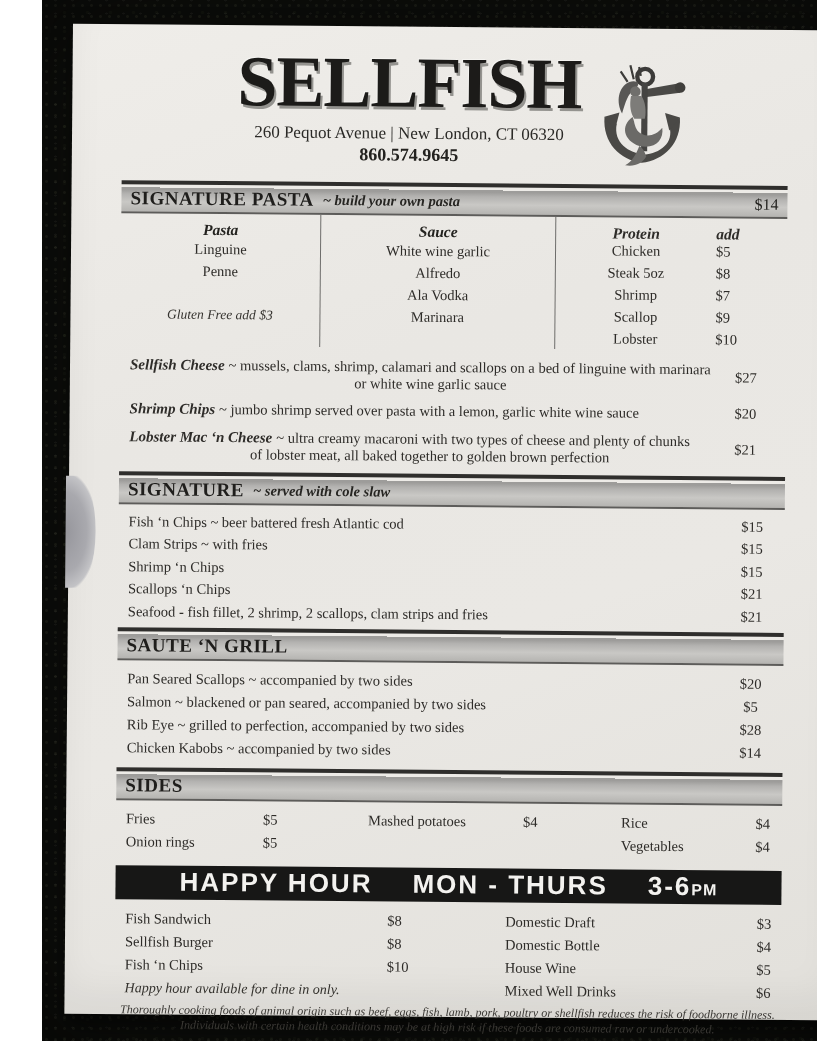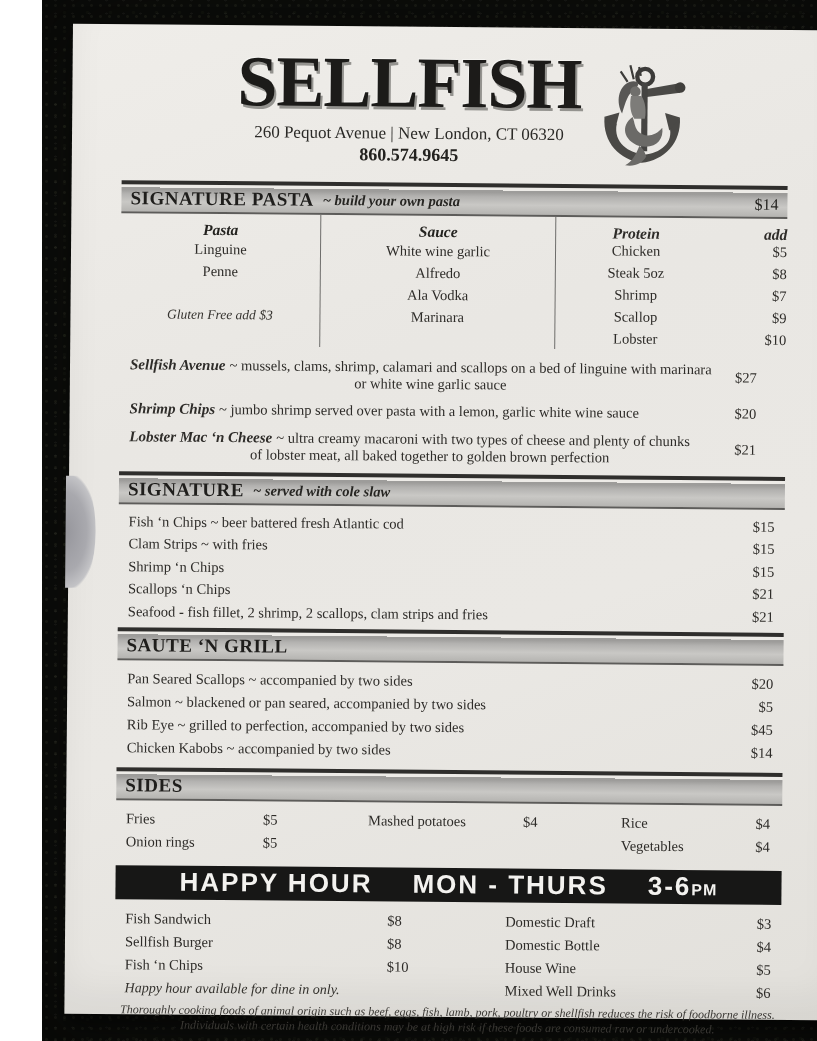--- a/index.html
+++ b/index.html
@@ -63,39 +63,39 @@
 
   
   .sig-section{ margin-top:16px; }
   .pasta-table{ display:grid; grid-template-columns:200px 235px 1fr; }
   .pt-col1, .pt-col2{ border-right:1px solid #6e6d6b; }
   .pt-header{ height:24px; line-height:24px; text-align:center; font-style:italic; font-weight:bold; font-size:15.5px; color:#23221f; padding-top:4px; }
   .pt-item{ height:22px; line-height:22px; text-align:center; font-size:14.5px; }
   .pt-note{ font-style:italic; font-size:13.5px; color:#35332f; }
   .pt-row{ display:flex; height:22px; line-height:22px; }
   .pt-row .pt-name{ width:160px; text-align:center; font-size:14.5px; }
-  .pt-row .pt-price{ flex:1; text-align:right; font-size:14.5px; }
+  .pt-row .pt-price{ flex:1; text-align:left; font-size:14.5px; }
   .pt-row.pt-head .pt-name{ font-style:italic; font-weight:bold; font-size:15.5px; height:24px; line-height:24px; padding-top:4px;}
   .pt-row.pt-head .pt-price{ font-style:italic; font-weight:bold; font-size:15.5px; height:24px; line-height:24px; padding-top:4px;}
 
   
   .dish{ display:flex; align-items:center; margin-top:11px; padding:0 10px; }
   .dish-text{ flex:1; }
   .dish-line1{ font-size:14.5px; line-height:16.5px; white-space:nowrap; }
   .dish-name{ font-weight:bold; font-style:italic; font-size:15px; }
   .dish-desc{ margin-left:4px; }
   .dish-line2{ font-size:14.5px; line-height:16.5px; text-align:center; }
   .dish-line2:empty{ display:none; }
   .dish-price{ width:45px; font-size:14.5px; padding-left:4px; }
 
   
   .rows{ padding-top:6px; }
   .row{ display:flex; align-items:center; height:22.5px; padding:0 10px; }
   .row-name{ flex:1; font-size:14.5px; }
-  .row-price{ width:45px; text-align:right; font-size:14.5px; }
+  .row-price{ width:45px; text-align:center; font-size:14.5px; }
   .saute-rows .row{ height:23px; }
   .saute-rows{ padding-top:7px; padding-bottom:8px; }
 
   
   .sides-grid{
     display:grid; grid-template-columns:137px 105px 155px 98px 127px 1fr;
     padding:7px 10px 8px 10px;
   }
   .sides-cell{ height:23px; line-height:23px; font-size:14.5px; }
   .sides-price-end{ text-align:right; padding-right:2px; }
@@ -196,21 +196,21 @@
               </div>
             <div class="pt-row">
                 <span class="pt-name">Lobster</span>
                 <span class="pt-price">$10</span>
               </div>
           </div>
         </div>
 
         <div class="dish">
           <div class="dish-text">
-            <div class="dish-line1"><span class="dish-name">Sellfish Avenue</span><span class="dish-desc">~ mussels, clams, shrimp, calamari and scallops on a bed of linguine with marinara</span></div>
+            <div class="dish-line1"><span class="dish-name">Sellfish Cheese</span><span class="dish-desc">~ mussels, clams, shrimp, calamari and scallops on a bed of linguine with marinara</span></div>
             <div class="dish-line2">or white wine garlic sauce</div>
           </div>
           <div class="dish-price">$27</div>
         </div>
         <div class="dish">
           <div class="dish-text">
             <div class="dish-line1"><span class="dish-name">Shrimp Chips</span><span class="dish-desc">~ jumbo shrimp served over pasta with a lemon, garlic white wine sauce</span></div>
 
           </div>
           <div class="dish-price">$20</div>
@@ -261,21 +261,21 @@
           <div class="row">
               <span class="row-name">Pan Seared Scallops ~ accompanied by two sides</span>
               <span class="row-price">$20</span>
             </div>
           <div class="row">
               <span class="row-name">Salmon ~ blackened or pan seared, accompanied by two sides</span>
               <span class="row-price">$5</span>
             </div>
           <div class="row">
               <span class="row-name">Rib Eye ~ grilled to perfection, accompanied by two sides</span>
-              <span class="row-price">$45</span>
+              <span class="row-price">$28</span>
             </div>
           <div class="row">
               <span class="row-name">Chicken Kabobs ~ accompanied by two sides</span>
               <span class="row-price">$14</span>
             </div>
         </div>
       </div>
 
       <div class="sides-section">
         <div class="sec-bar">

